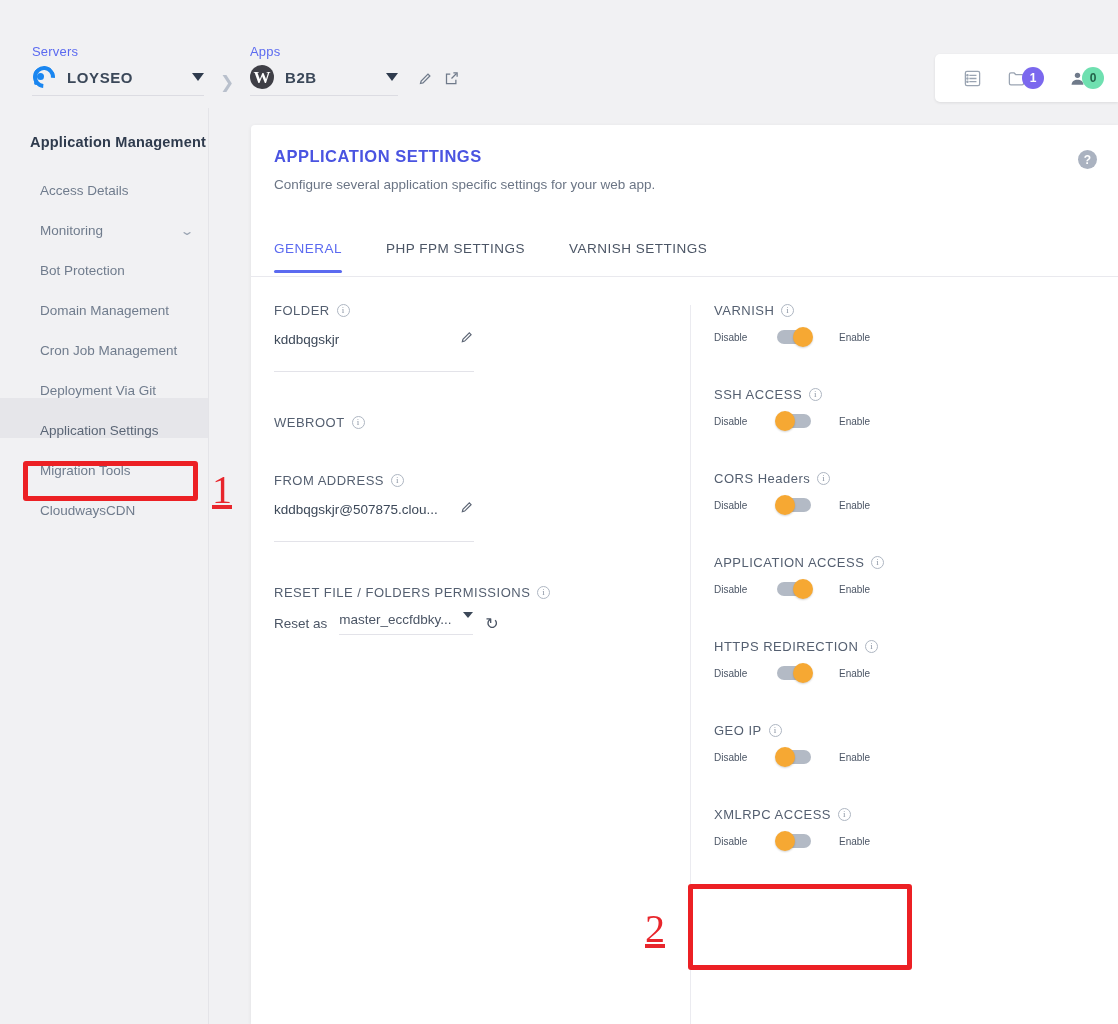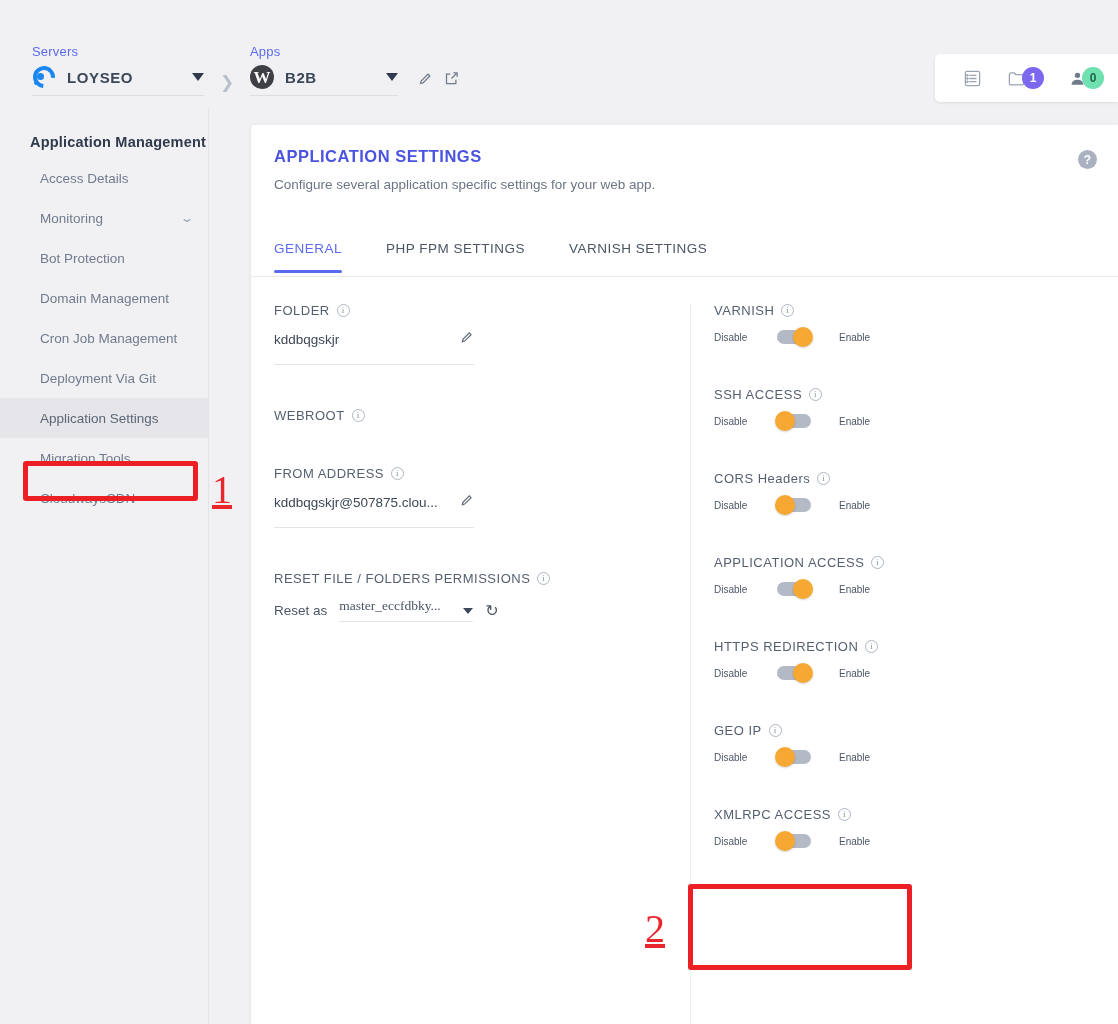--- a/index.html
+++ b/index.html
@@ -88,21 +88,21 @@
   .sidebar {
     position: absolute; left: 0; top: 108px; width: 209px; height: 916px;
     background: #f1f1f3;
     border-right: 1px solid #e4e4e8;
   }
   .side-title {
     font-size: 14.5px; font-weight: bold; color: #2f3b4d;
     padding: 26px 0 8px 30px; letter-spacing: .2px;
   }
   .side-item {
-    height: 40px; display: flex; align-items: center;
+    height: 40px; display: flex; align-items: flex-end;
     padding-left: 40px; padding-right: 16px;
     font-size: 13.5px; color: #707c8d; cursor: pointer;
   }
   .side-item.active { background: #e6e6ea; color: #5b6676; }
   .side-chev {
     margin-left: auto; color: #9aa4b2; font-size: 12px;
     transform: scaleX(1.5);
   }
 
   
@@ -164,33 +164,33 @@
   .info-ico {
     width: 13px; height: 13px; border-radius: 50%;
     border: 1px solid #aeb6c2; color: #8b95a3;
     font-size: 9px; line-height: 11px; text-align: center;
     font-family: "Liberation Serif", serif;
     display: inline-block; flex: 0 0 13px;
   }
   .field-value-row {
     display: flex; align-items: center;
     border-bottom: 1px solid #e3e3e9;
-    width: 200px; padding-bottom: 16px;
+    width: 200px; padding-bottom: 23px;
   }
   .field-value {
     font-size: 13.5px; color: #3c4858; white-space: nowrap;
     overflow: hidden; text-overflow: ellipsis;
   }
   .pencil { margin-left: auto; color: #5d6675; cursor: pointer; flex: 0 0 auto; }
 
   .reset-row { display: flex; align-items: center; gap: 12px; }
   .reset-as-lbl { font-size: 13.5px; color: #4b5565; }
   .reset-select {
-    display: flex; align-items: flex-end; gap: 10px; width: 134px;
-    border-bottom: 1px solid #e3e3e9; padding-bottom: 7px; cursor: pointer; font-family: Liberation Serif, serif;
+    display: flex; align-items: flex-start; gap: 10px; width: 134px;
+    border-bottom: 1px solid #e3e3e9; padding-bottom: 7px; cursor: pointer;
   }
   .reset-select .val {
     font-size: 13.5px; color: #4b5565; white-space: nowrap;
     overflow: hidden; text-overflow: ellipsis;
   }
   .mini-caret {
     width: 0; height: 0; margin-left: auto;
     border-left: 5px solid transparent;
     border-right: 5px solid transparent;
     border-top: 6px solid #3c4858;

